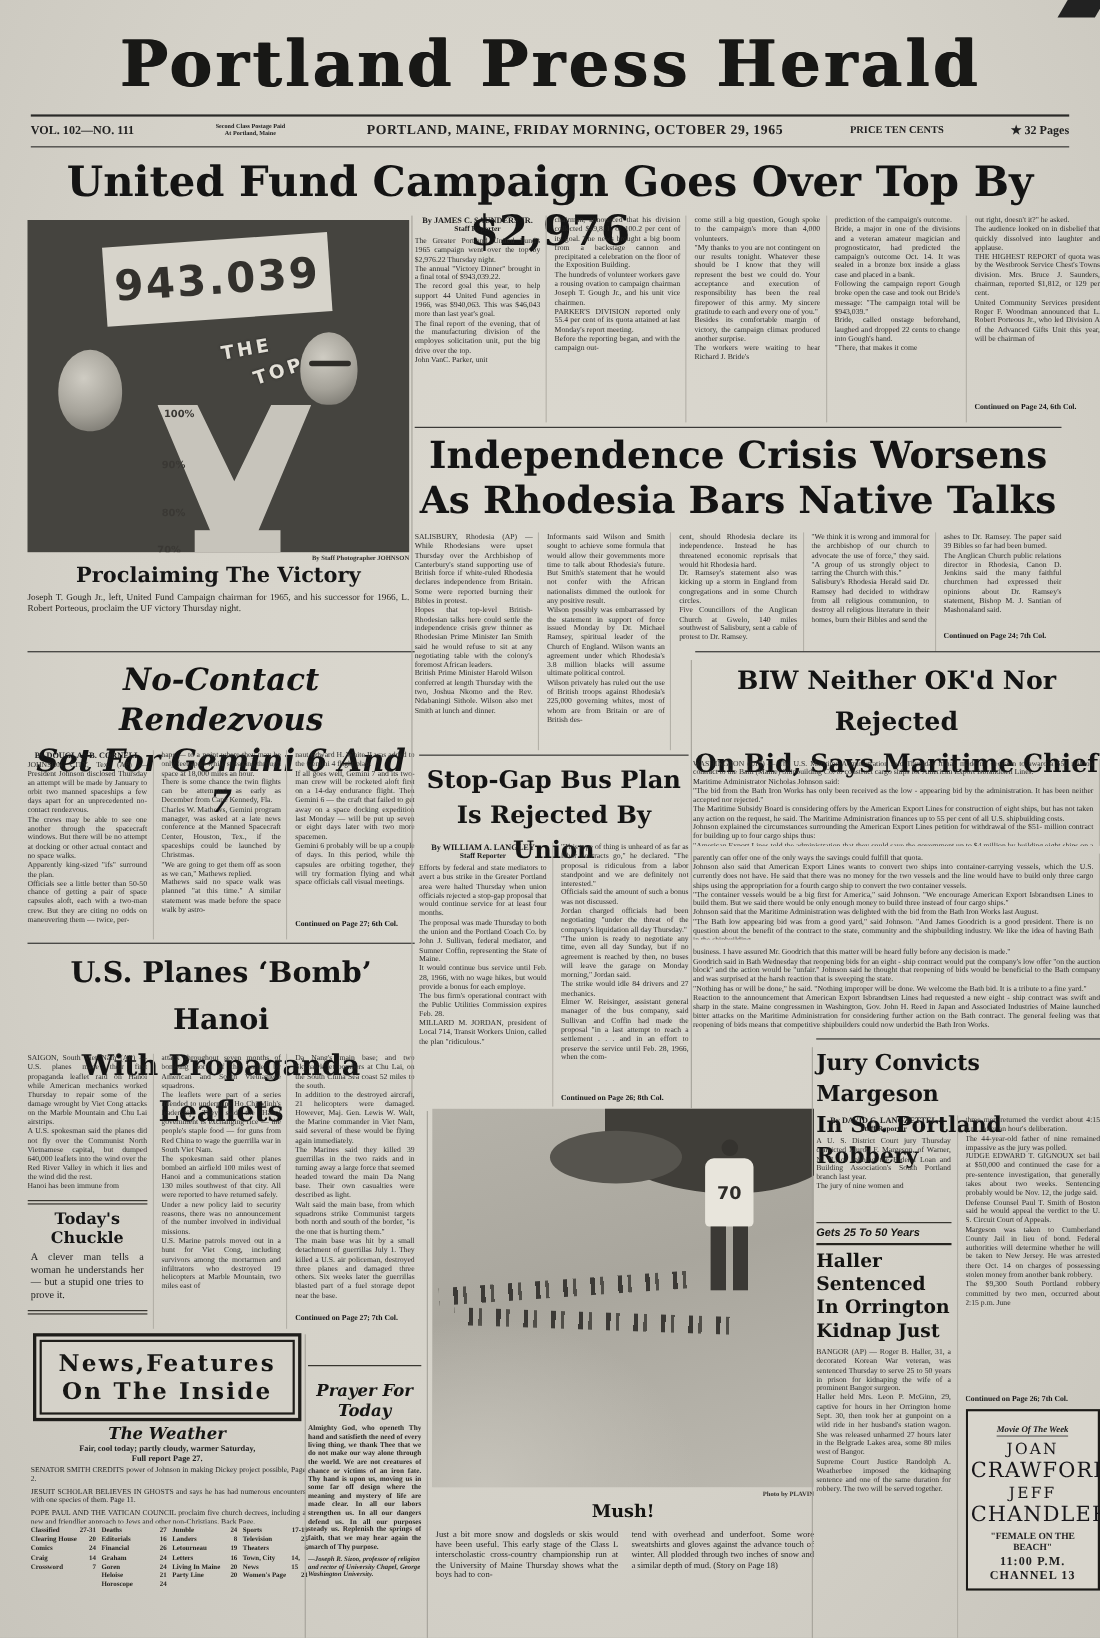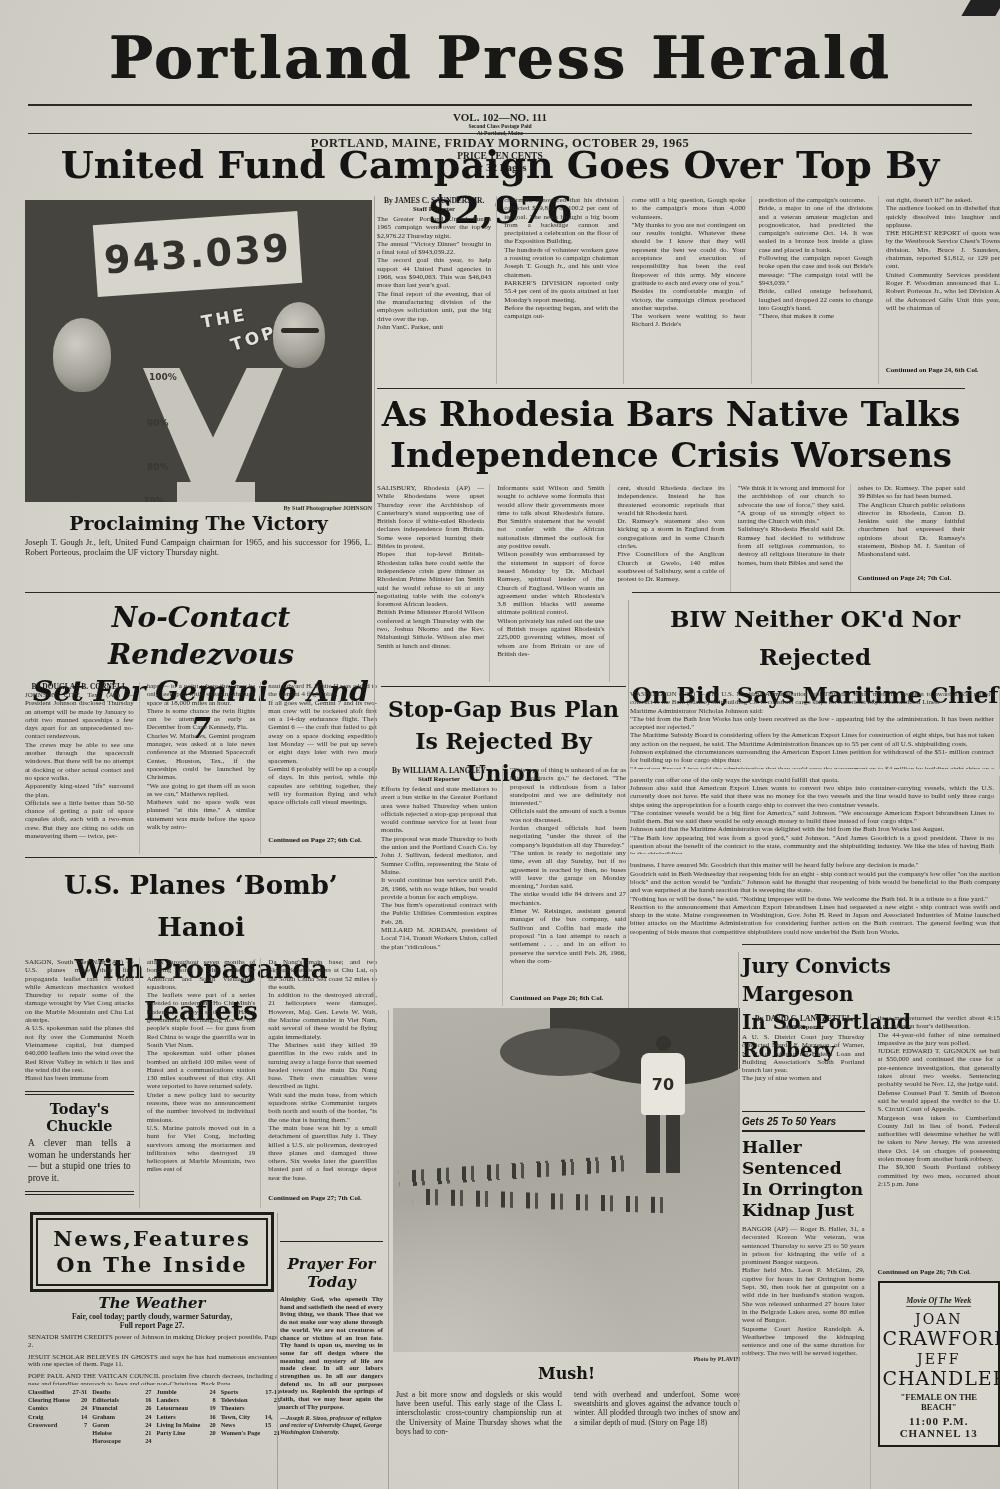--- a/index.html
+++ b/index.html
@@ -15,21 +15,21 @@
   .continued{font-size:7px;font-weight:bold;color:#151515;margin-top:2px;}
   .cols{display:flex;gap:7px;}
   .col{flex:1;overflow:hidden;border-right:1px solid #b3b0a7;padding-right:5px;}
   .col:last-child{border-right:none;padding-right:0;}
   .rule{background:#2a2a28;position:absolute;}
   .vrule{background:#a5a299;position:absolute;width:1px;}
   .masthead{top:24px;left:0;width:100%;text-align:center;font-family:"DejaVu Serif",serif;
     font-weight:bold;font-size:58px;color:#181816;letter-spacing:3px;
     text-shadow:1px 0 0 #181816;}
   .dateline{top:111px;left:28px;width:944px;display:flex;align-items:center;
-    justify-content:space-between;flex-direction:column;}
+    justify-content:space-between;}
   .photo-box{background:#45443f;overflow:hidden;}
   .sign{position:absolute;left:70px;top:18px;width:205px;height:72px;background:#d7d4cb;
     transform:rotate(-4deg);display:flex;align-items:center;justify-content:center;
     font-family:"DejaVu Sans",sans-serif;font-weight:bold;font-size:38px;color:#33312d;
     letter-spacing:2px;}
   .vshape{position:absolute;left:118px;top:168px;width:140px;height:120px;background:#c7c4bb;
     clip-path:polygon(0 0,26% 0,50% 58%,74% 0,100% 0,64% 100%,36% 100%);}
   .vstem{position:absolute;left:152px;top:282px;width:78px;height:108px;background:#c7c4bb;}
   .pct{position:absolute;font-size:9px;font-weight:bold;color:#3a3834;font-family:"DejaVu Sans",sans-serif;}
   .face{position:absolute;border-radius:50% 50% 46% 46%;
@@ -148,22 +148,22 @@
 The audience looked on in disbelief that quickly dissolved into laughter and applause.
 THE HIGHEST REPORT of quota was by the Westbrook Service Chest's Towns division. Mrs. Bruce J. Saunders, chairman, reported $1,812, or 129 per cent.
 United Community Services president Roger F. Woodman announced that L. Robert Porteous Jr., who led Division A of the Advanced Gifts Unit this year, will be chairman of</div>
       <div class="continued">Continued on Page 24, 6th Col.</div>
     </div>
   </div>
 
   <div class="rule" style="left:377px;top:388px;width:588px;height:1px;"></div>
 
   <div class="abs hl" style="left:377px;top:394px;width:588px;font-size:34px;line-height:41px;">
+    <div>Independence Crisis Worsens</div>
     <div>As Rhodesia Bars Native Talks</div>
-    <div>Independence Crisis Worsens</div>
   </div>
   <div class="abs cols" style="left:377px;top:484px;width:588px;">
     <div class="col body-text" style="height:198px;">SALISBURY, Rhodesia (AP) — While Rhodesians were upset Thursday over the Archbishop of Canterbury's stand supporting use of British force if white-ruled Rhodesia declares independence from Britain. Some were reported burning their Bibles in protest.
 Hopes that top-level British-Rhodesian talks here could settle the independence crisis grew thinner as Rhodesian Prime Minister Ian Smith said he would refuse to sit at any negotiating table with the colony's foremost African leaders.
 British Prime Minister Harold Wilson conferred at length Thursday with the two, Joshua Nkomo and the Rev. Ndabaningi Sithole. Wilson also met Smith at lunch and dinner.</div>
     <div class="col body-text" style="height:198px;">Informants said Wilson and Smith sought to achieve some formula that would allow their governments more time to talk about Rhodesia's future. But Smith's statement that he would not confer with the African nationalists dimmed the outlook for any positive result.
 Wilson possibly was embarrassed by the statement in support of force issued Monday by Dr. Michael Ramsey, spiritual leader of the Church of England. Wilson wants an agreement under which Rhodesia's 3.8 million blacks will assume ultimate political control.
 Wilson privately has ruled out the use of British troops against Rhodesia's 225,000 governing whites, most of whom are from Britain or are of British des-</div>
     <div class="col body-text" style="height:108px;">cent, should Rhodesia declare its independence. Instead he has threatened economic reprisals that would hit Rhodesia hard.
 Dr. Ramsey's statement also was kicking up a storm in England from congregations and in some Church circles.

